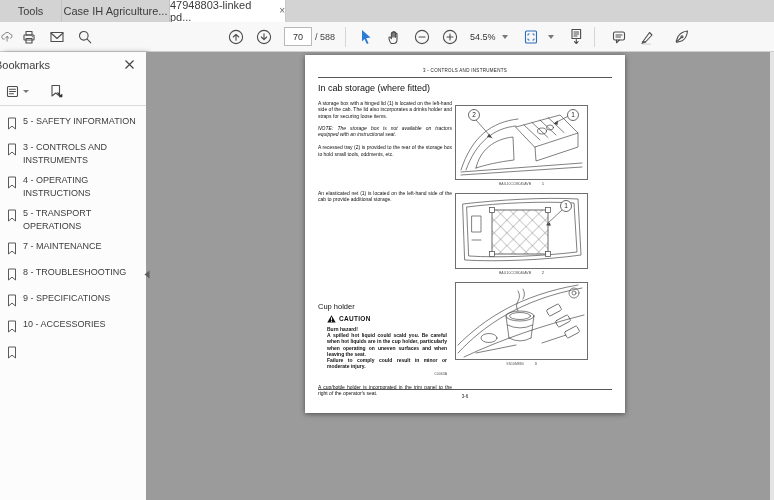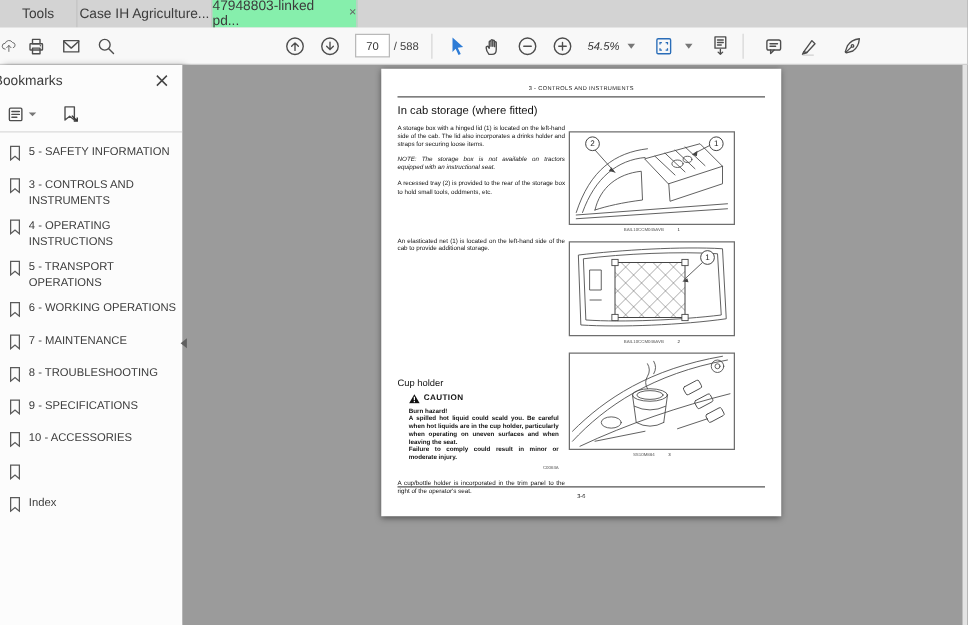--- a/index.html
+++ b/index.html
@@ -7,36 +7,36 @@
     width:774px;height:500px;overflow:hidden;position:relative;
     font-family:"Liberation Sans", sans-serif;background:#d3d3d3;
     -webkit-font-smoothing:antialiased;
   }
   
   .tabbar{position:absolute;top:0;left:0;right:0;height:22px;background:#d3d3d3;display:flex;}
   .tab{display:flex;align-items:center;justify-content:center;font-size:11px;color:#3c3c3c;
        border-right:1px solid #c3c3c3;box-sizing:border-box;cursor:default;}
   .tab--tools{width:62px;}
   .tab--doc{width:108px;}
-  .tab--active{width:116px;background:#86efac;border-right:1px solid #c9c9c9;}
+  .tab--active{width:116px;background:#ffffff;border-right:1px solid #c9c9c9;}
   .tab-close{margin-left:7px;font-size:10px;color:#666;line-height:1;}
   
   .toolbar{position:absolute;top:22px;left:0;right:0;height:30px;background:#f8f8f8;
            border-bottom:1px solid #cfcfcf;box-sizing:border-box;}
   .tb-group{position:absolute;top:0;height:29px;display:flex;align-items:center;}
   .tb-left{left:0;}
   .tb-center{left:222px;}
   .tb-right{left:556px;}
   .tbtn{width:24px;height:24px;display:flex;align-items:center;justify-content:center;margin:0 2px;border-radius:2px;}
   .tbtn--clip{width:13px;overflow:hidden;justify-content:flex-end;margin-left:0;}
   .tb-sep{width:1px;height:20px;background:#d6d6d6;margin:0 6px;}
   .pageinput{width:26px;height:17px;border:1px solid #b9b9b9;background:#fff;font-size:9px;
              text-align:center;color:#333;margin:0 3px 0 6px;padding:0;font-family:"Liberation Sans",sans-serif;}
   .pagetotal{font-size:9px;color:#444;margin-right:4px;white-space:nowrap;}
-  .zoomlabel{font-size:9px;color:#333;margin:0 3px 0 6px;white-space:nowrap;font-style:italic;}
+  .zoomlabel{font-size:9px;color:#333;margin:0 3px 0 6px;white-space:nowrap;}
   .caret{width:0;height:0;border-left:3px solid transparent;border-right:3px solid transparent;
          border-top:4px solid #777;margin:0 3px;}
   
   .sidebar{position:absolute;top:52px;bottom:0;left:0;width:146px;background:#fcfcfc;
            box-shadow:3px 0 5px rgba(0,0,0,.28);}
   .sb-header{height:25px;display:flex;align-items:center;padding:0 9px 0 0;}
   .sb-title{font-size:11px;color:#3d3d3d;margin-left:-5px;flex:1;white-space:nowrap;overflow:hidden;}
   .sb-close{width:16px;height:16px;display:flex;align-items:center;justify-content:center;}
   .sb-tools{height:28px;display:flex;align-items:center;gap:16px;padding:0 6px;
             border-bottom:1px solid #dadada;}
@@ -261,28 +261,20 @@
         </svg>
       </span>
       <span class="bm-label">5 - TRANSPORT OPERATIONS</span>
     </div>
       <div class="bm-item">
       <span class="bm-flag">
         <svg width="10" height="13" viewBox="0 0 10 13">
           <path d="M1.5,1 H8.5 V12 L5,9.1 L1.5,12 Z" fill="none" stroke="#5a5a5a" stroke-width="1"></path>
         </svg>
       </span>
-      <span class="bm-label">6 - WORKING OPERATIONS</span>
-    </div>
-      <div class="bm-item">
-      <span class="bm-flag">
-        <svg width="10" height="13" viewBox="0 0 10 13">
-          <path d="M1.5,1 H8.5 V12 L5,9.1 L1.5,12 Z" fill="none" stroke="#5a5a5a" stroke-width="1"></path>
-        </svg>
-      </span>
       <span class="bm-label">7 - MAINTENANCE</span>
     </div>
       <div class="bm-item">
       <span class="bm-flag">
         <svg width="10" height="13" viewBox="0 0 10 13">
           <path d="M1.5,1 H8.5 V12 L5,9.1 L1.5,12 Z" fill="none" stroke="#5a5a5a" stroke-width="1"></path>
         </svg>
       </span>
       <span class="bm-label">8 - TROUBLESHOOTING</span>
     </div>
@@ -301,28 +293,20 @@
         </svg>
       </span>
       <span class="bm-label">10 - ACCESSORIES</span>
     </div>
       <div class="bm-item">
       <span class="bm-flag">
         <svg width="10" height="13" viewBox="0 0 10 13">
           <path d="M1.5,1 H8.5 V12 L5,9.1 L1.5,12 Z" fill="none" stroke="#5a5a5a" stroke-width="1"></path>
         </svg>
       </span>
-    </div>
-      <div class="bm-item">
-      <span class="bm-flag">
-        <svg width="10" height="13" viewBox="0 0 10 13">
-          <path d="M1.5,1 H8.5 V12 L5,9.1 L1.5,12 Z" fill="none" stroke="#5a5a5a" stroke-width="1"></path>
-        </svg>
-      </span>
-      <span class="bm-label">Index</span>
     </div>
     </div>
 </div>
 
 <div class="collapse-handle">
   <svg width="6" height="9" viewBox="0 0 6 9">
     <path d="M5.5,0.5 L0.5,4.5 L5.5,8.5 Z" fill="#5f5f5f"></path>
   </svg>
 </div>
 

